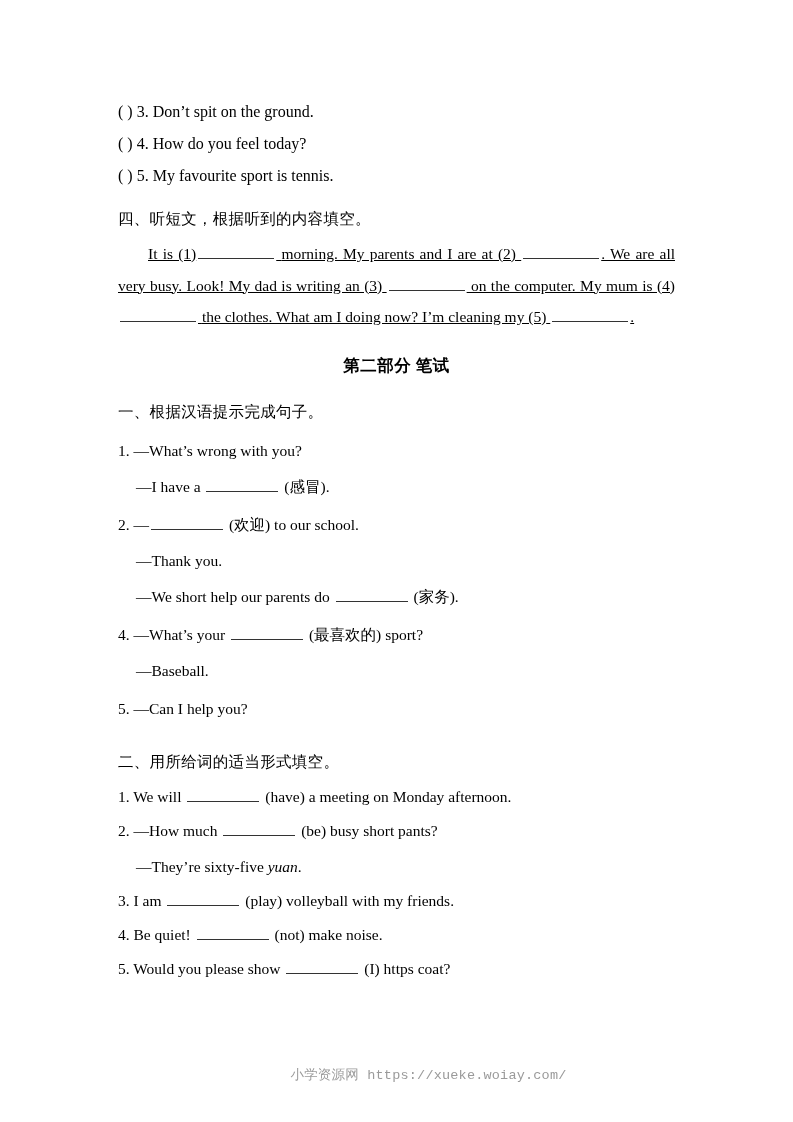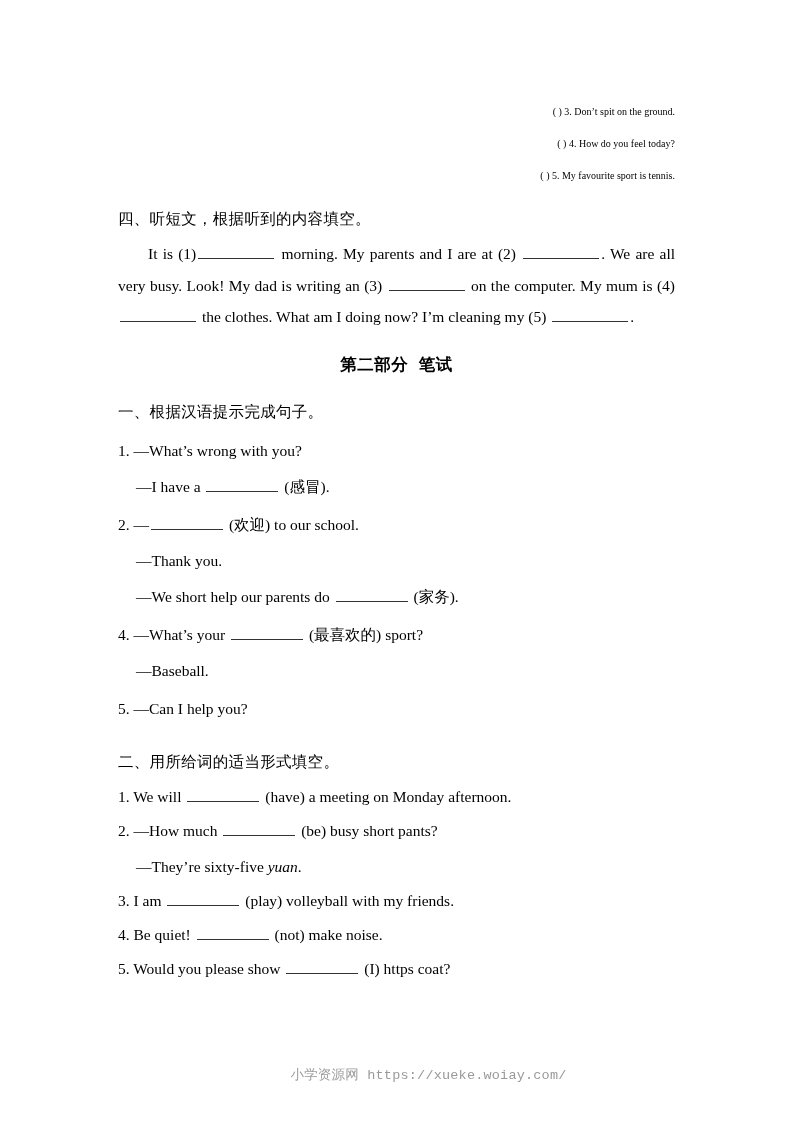--- a/index.html
+++ b/index.html
@@ -25,52 +25,52 @@
   }
 
   .content {
     position: absolute;
     left: 118px;
     top: 96px;
     width: 557px;
   }
 
   .tf-item {
-    font-size: 10px;
+    font-size: 16px;
     line-height: 32px;
-    text-align: right;
   }
 
   .cn-head {
     font-family: "DejaVu Sans", "Liberation Sans", sans-serif;
     font-size: 15.5px;
     line-height: 34px;
     margin-top: 10px;
     letter-spacing: 0.3px;
   }
 
   .part-title {
     text-align: center;
-    font-family: Liberation Mono, monospace;
+    font-family: Liberation Serif, serif;
     font-weight: bold;
     font-size: 16.5px;
     line-height: 30px;
     margin-top: 18px;
     margin-bottom: 14px;
     letter-spacing: 0.5px;
   }
 
   
   .cloze {
     font-size: 15.5px;
     line-height: 31.5px;
     text-align: justify;
     text-align-last: left;
     text-indent: 30px;
     margin-top: 2px;
+    text-decoration: underline;
   }
 
   
   .blank {
     display: inline-block;
     border-bottom: 1px solid #333;
     height: 0.92em;
     vertical-align: baseline;
     margin: 0 2px;
   }

